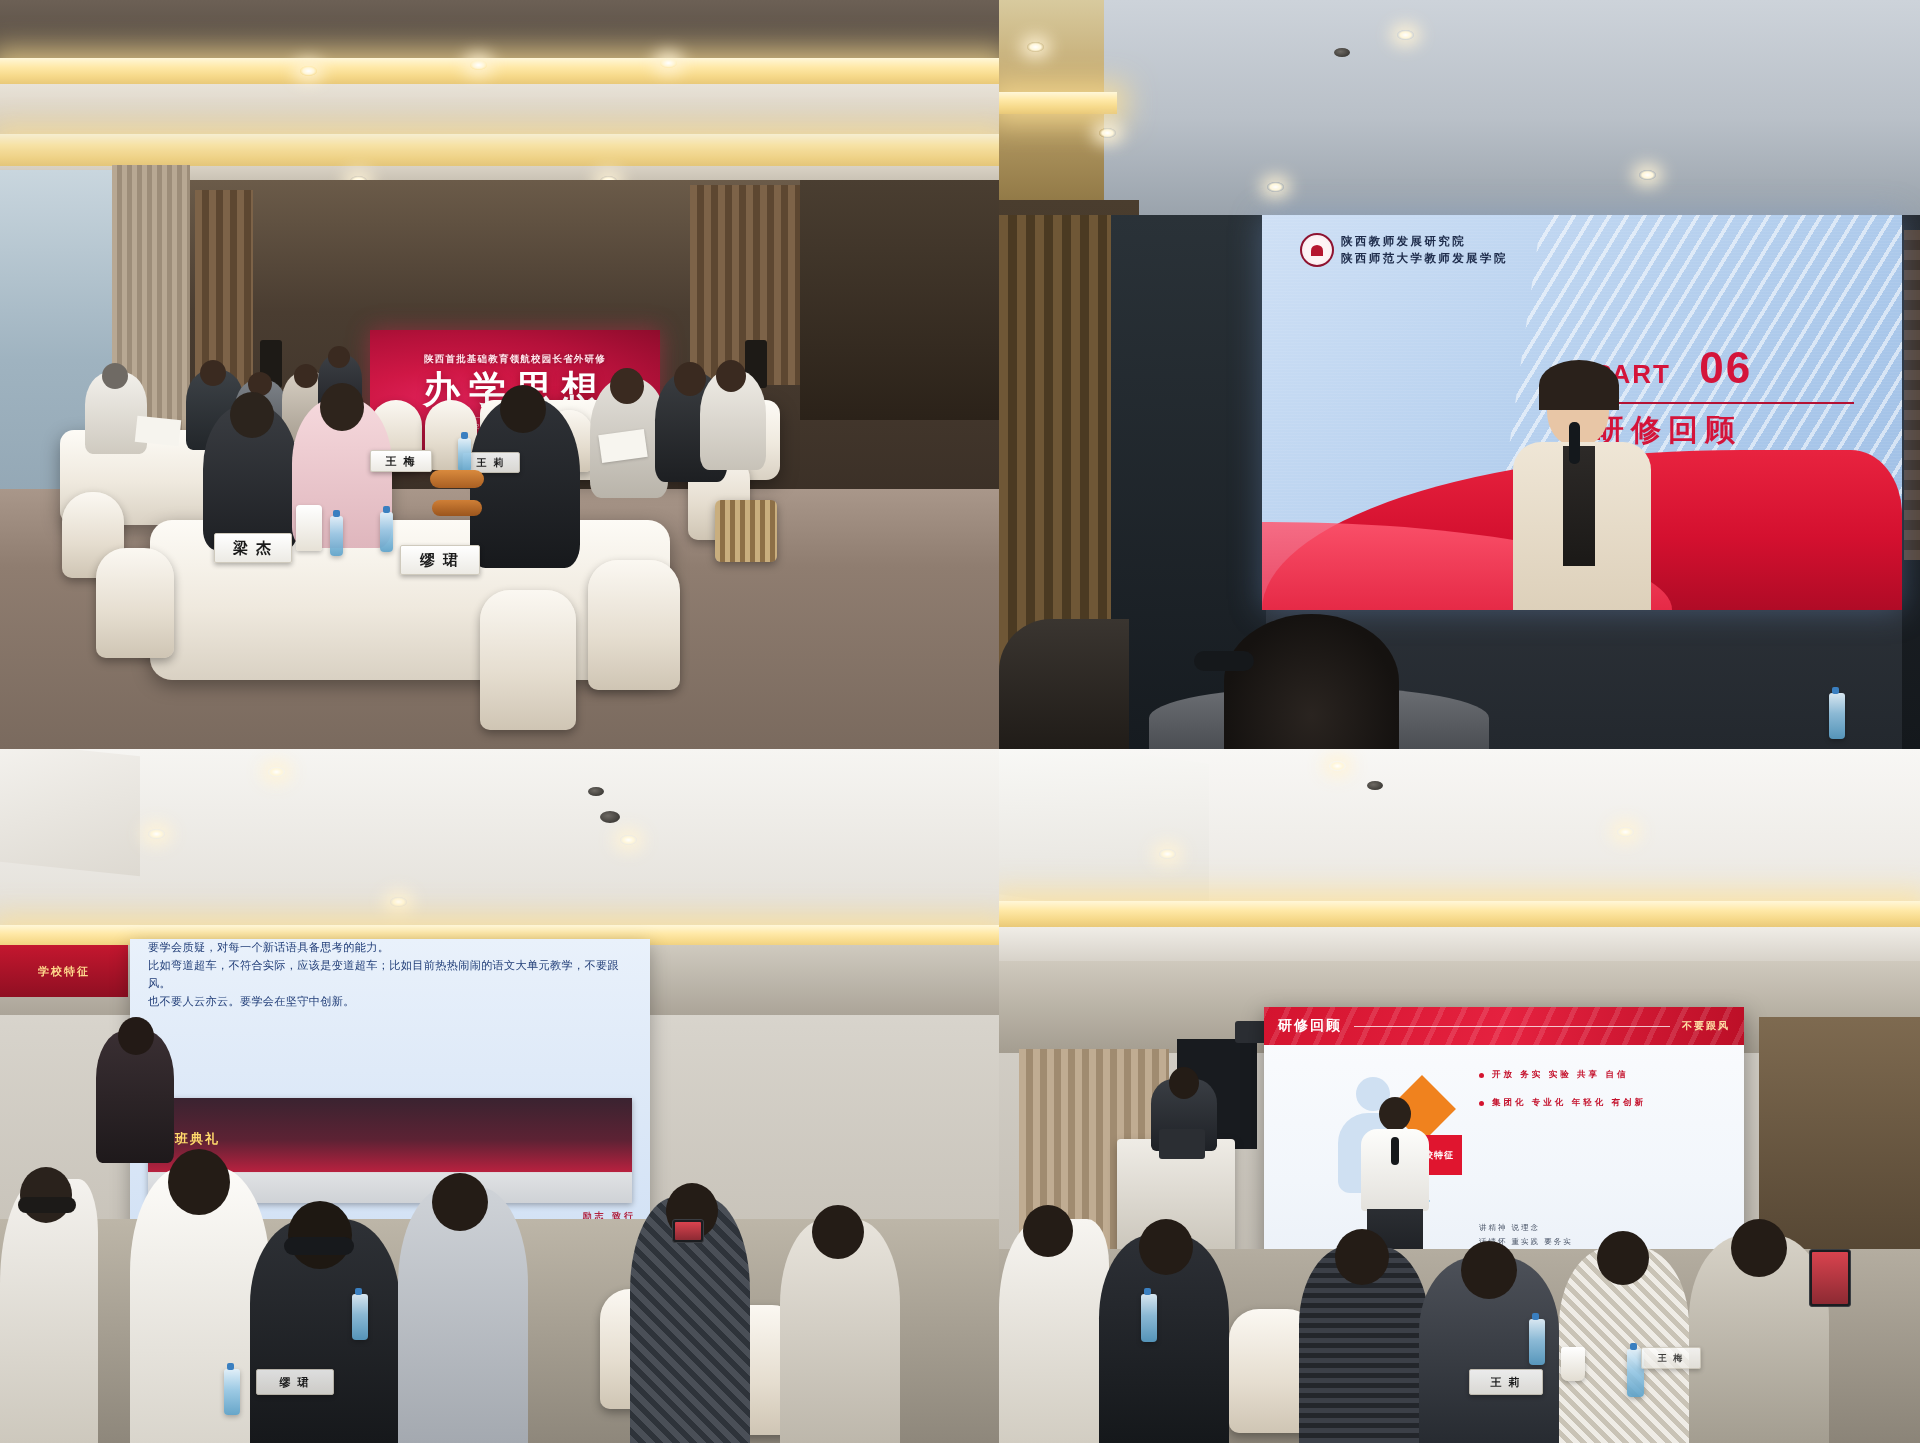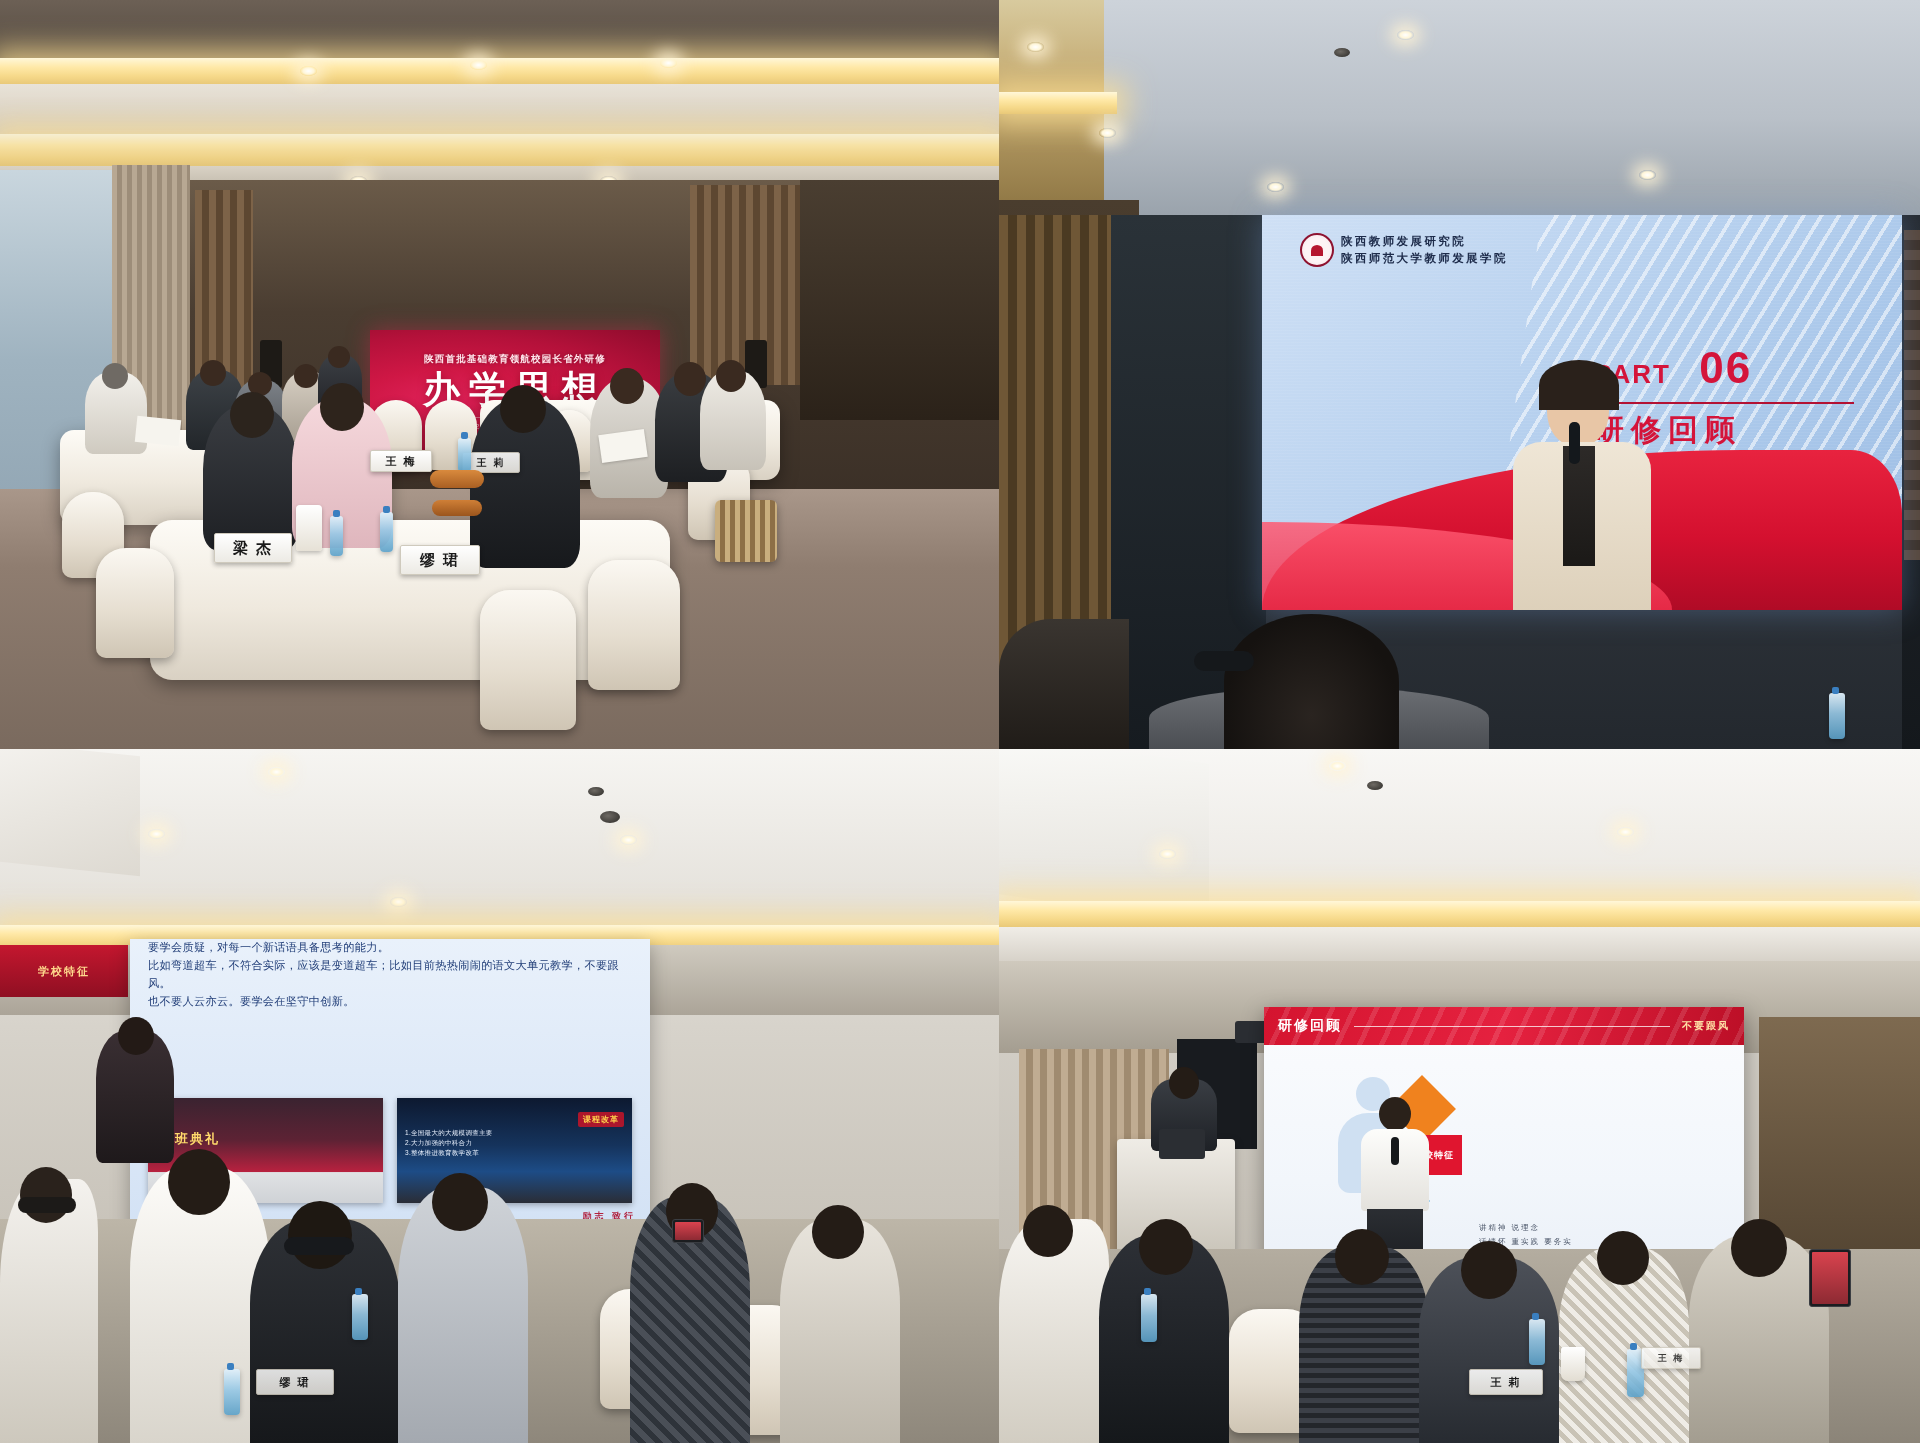--- a/index.html
+++ b/index.html
@@ -408,28 +408,20 @@
     <div class="slide">
       <div class="sl-body">
         <div>要学会质疑，对每一个新话语具备思考的能力。</div>
         <div>比如弯道超车，不符合实际，应该是变道超车；比如目前热热闹闹的语文大单元教学，不要跟风。</div>
         <div>也不要人云亦云。要学会在坚守中创新。</div>
       </div>
       <div class="sl-pics">
         <div class="sl-pic pic-a">
           <div class="capt">开班典礼</div>
         </div>
-        <div class="sl-pic pic-b">
-          <div class="capt">课程改革</div>
-          <div class="lines">
-            <div>1.全国最大的大规模调查主要</div>
-            <div>2.大力加强的中科合力</div>
-            <div>3.整体推进教育教学改革</div>
-          </div>
-        </div>
       </div>
       <div class="sl-foot">励志  致行</div>
     </div>
 
     <div style="position:absolute;left:96px;top:282px;width:78px;height:132px;background:linear-gradient(180deg,#3a2f33,#1e191b);border-radius:36% 36% 8% 8%;"></div>
     <div class="head" style="left:118px;top:268px;width:36px;height:38px;background:#231a16;"></div>
 
     <div style="position:absolute;left:0;top:470px;width:100%;height:224px;background:linear-gradient(180deg,#bdb6a8,#8e877b);"></div>
     <div class="table" style="left:60px;top:498px;width:560px;height:120px;"></div>
     <div class="table" style="left:420px;top:560px;width:430px;height:135px;"></div>
@@ -488,20 +480,30 @@
       </div>
 
       <div class="s4-figure">
         <div class="s4-manhead"></div>
         <div class="s4-manbody"></div>
         <div class="s4-diamond"></div>
         <div class="s4-diamond2">学校特征</div>
         <div class="s4-tri"></div>
       </div>
 
+      <div class="s4-rows">
+        <div class="s4-row">
+          <span class="s4-dot"></span>
+          <span class="s4-tags">开放  务实  实验  共享  自信</span>
+        </div>
+        <div class="s4-row">
+          <span class="s4-dot"></span>
+          <span class="s4-tags">集团化  专业化  年轻化  有创新</span>
+        </div>
+      </div>
 
       <div class="s4-block">
         <div>讲精神    说理念</div>
         <div>话情怀    重实践    要务实</div>
         <div>强比较    论考试    谈增值评价</div>
       </div>
       <div class="s4-footL">2025 · 研修营</div>
       <div class="s4-foot">厚德  优学  励志  致行</div>
     </div>
 

